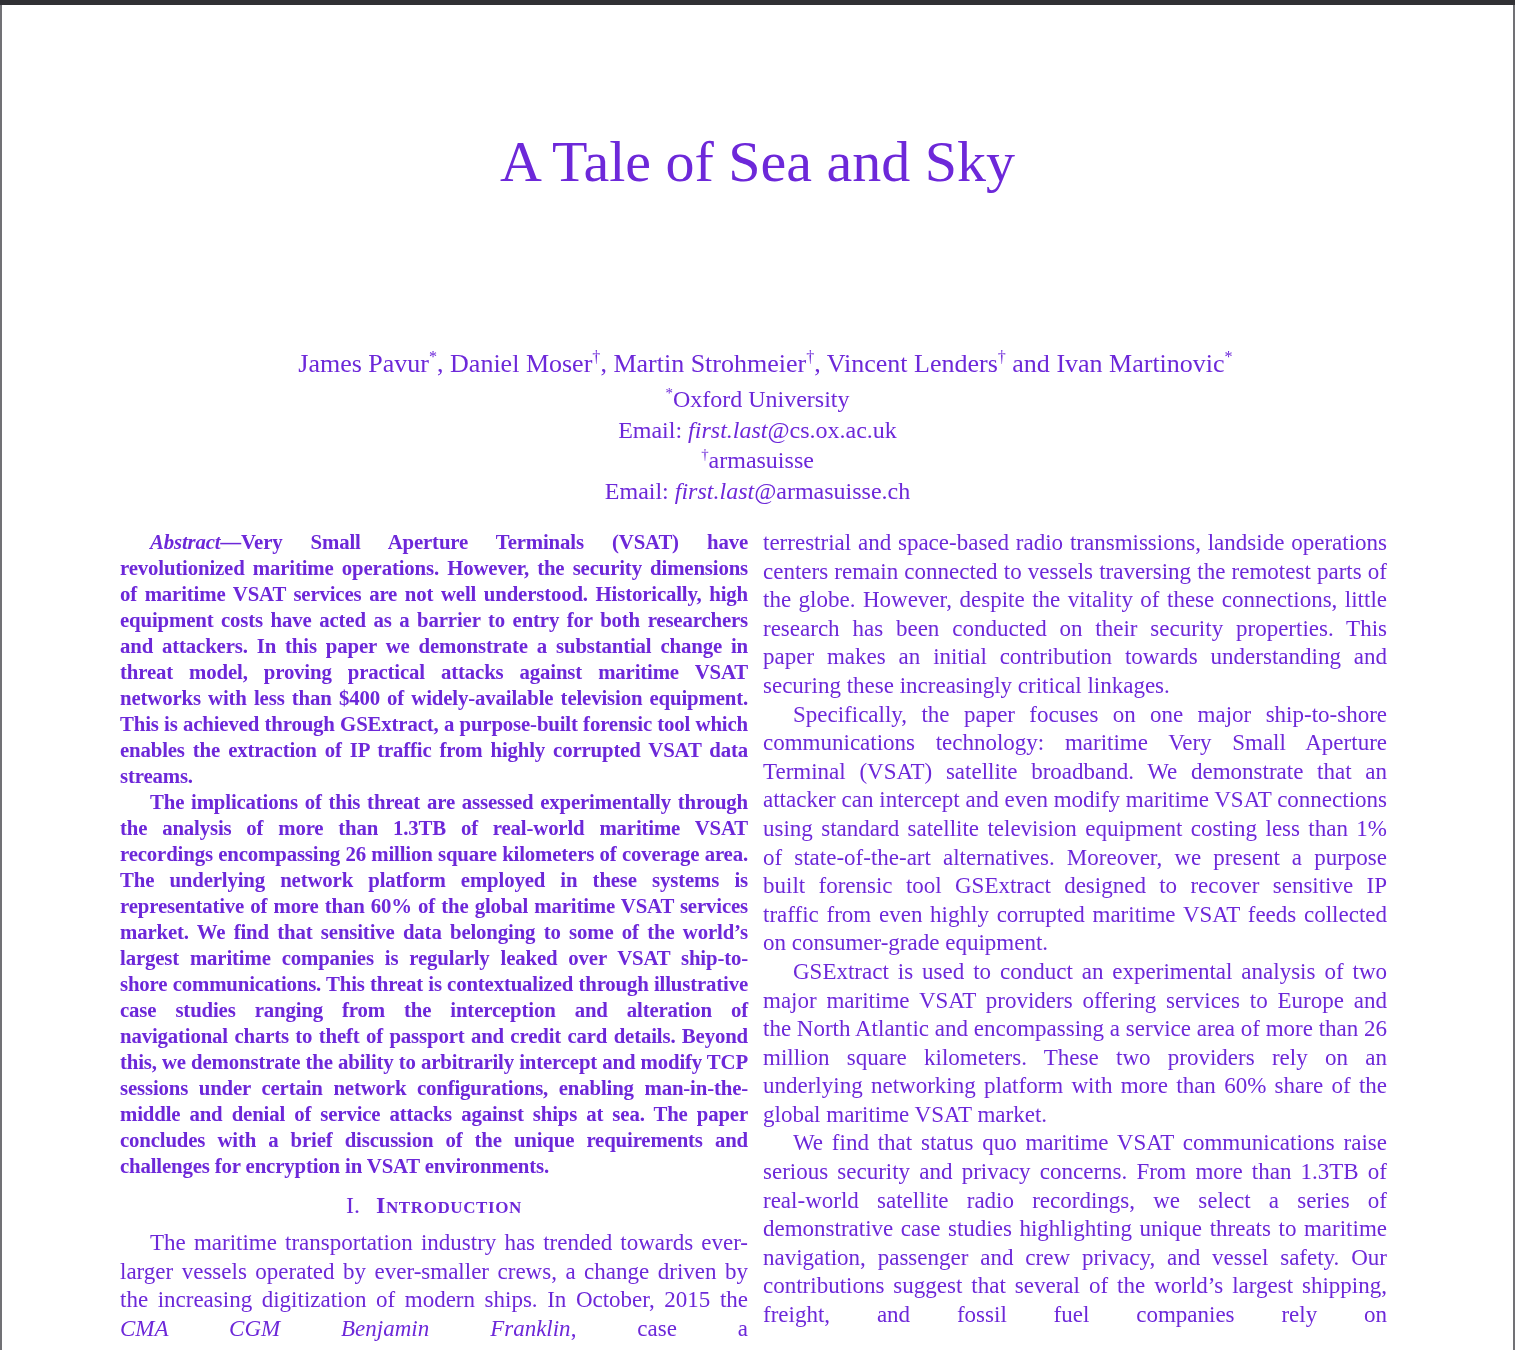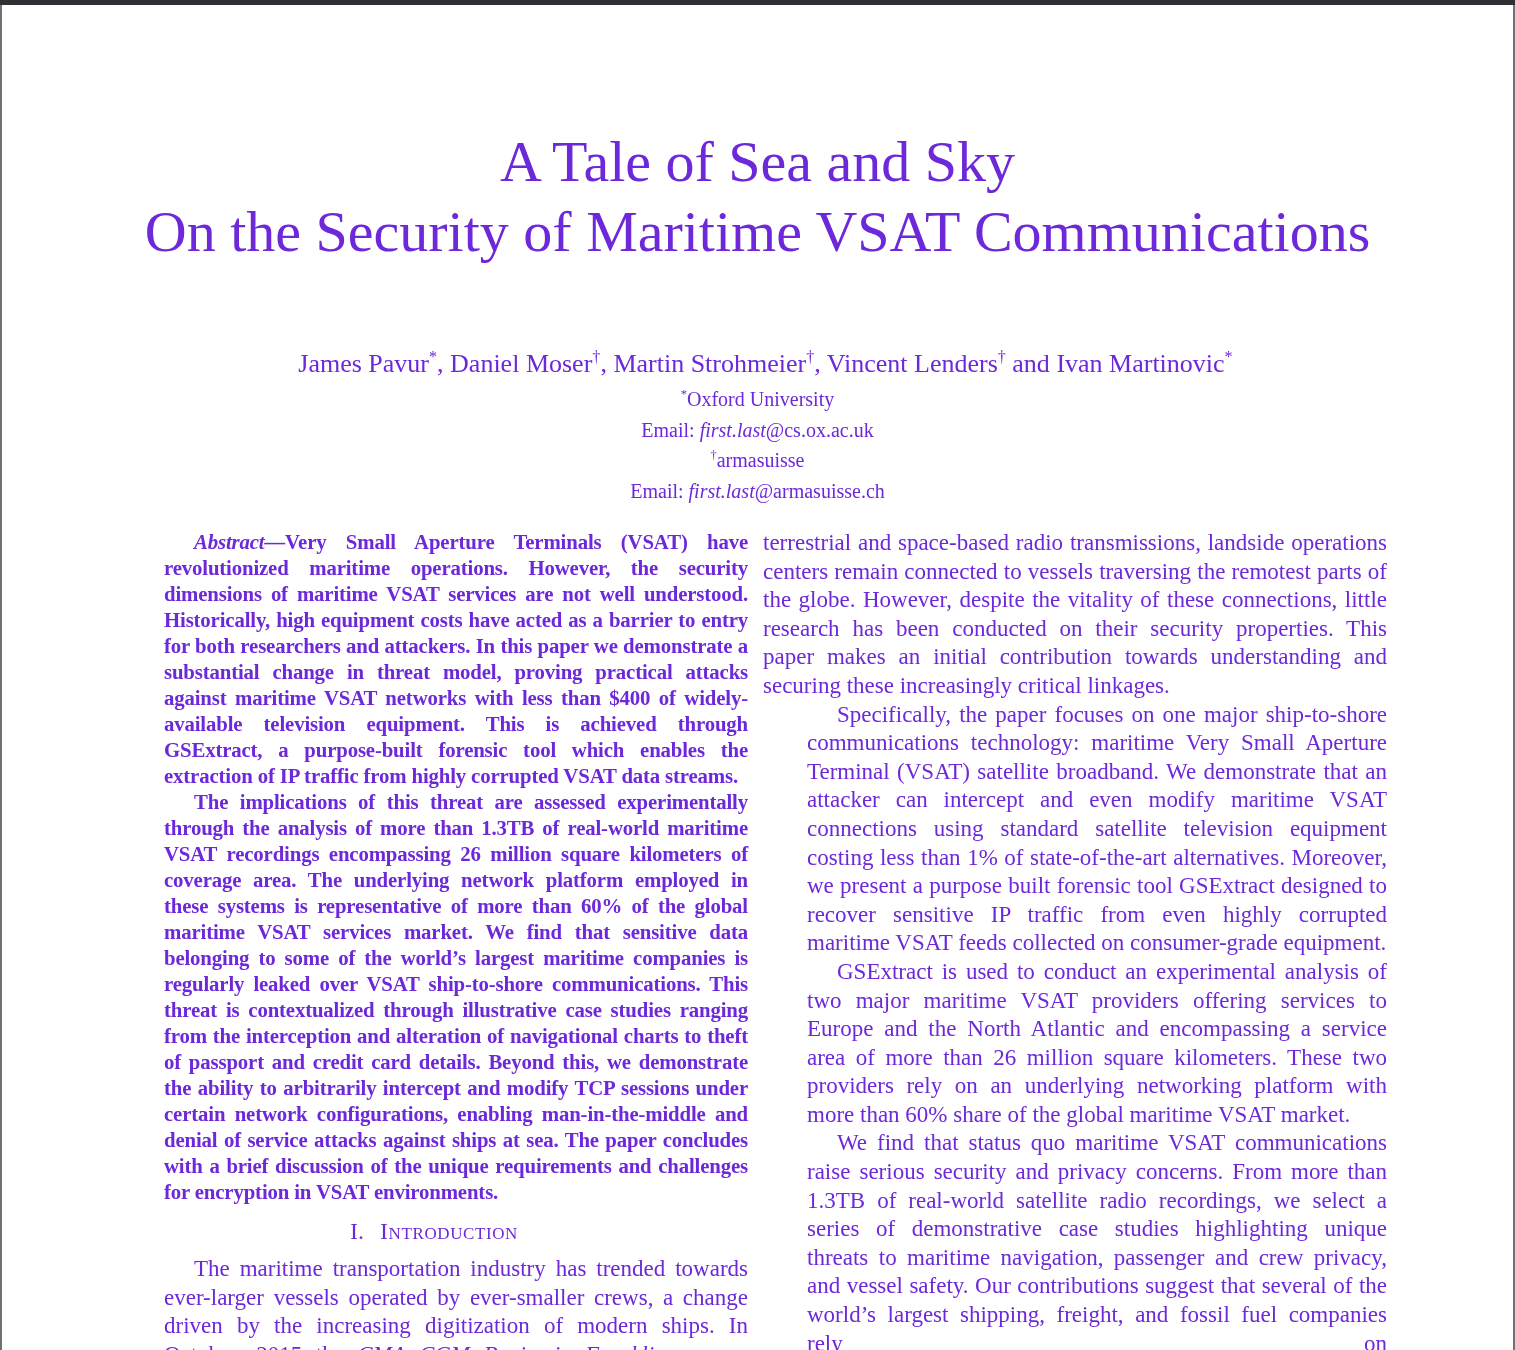--- a/index.html
+++ b/index.html
@@ -29,21 +29,21 @@
     font-weight: normal; margin: 0;
   }
   .paper-title .tline { display: block; }
 
   .authors {
     position: absolute; top: 349px; left: 0; width: 100%;
     text-align: center; font-size: 26px; line-height: 30px; padding-left: 8px;
   }
   .affils {
     position: absolute; top: 384px; left: 0; width: 100%;
-    text-align: center; font-size: 20px; line-height: 30.5px;
+    text-align: center; font-size: 24px; line-height: 30.5px;
   }
   .affils .line { display: block; }
   sup {
     font-size: 62%; vertical-align: super; line-height: 0;
   }
   .em-user { font-style: italic; }
 
   .col {
     position: absolute; top: 529px;
     text-align: justify;
@@ -55,43 +55,42 @@
   p { margin: 0; }
   .abstract {
     font-weight: bold;
     font-size: 20.8px; line-height: 26px;
     letter-spacing: -0.15px;
   }
   .ab-label { font-style: italic; }
   .body {
     font-size: 23px; line-height: 28.6px;
   }
-  .indent { text-indent: 30px; margin-left: 44px; }
+  .indent { text-indent: 30px; }
   .cont { text-align-last: justify; }
   .ship { font-style: italic; }
 
   .section-heading {
     font-size: 24px; font-weight: normal;
     text-align: center; margin: 13px 0 10px 0;
     text-indent: 0;
   }
   .sec-num { margin-right: 16px; }
-  .sec-title { font-variant: small-caps; letter-spacing: 0.6px; }
+  .sec-title { font-variant: small-caps; letter-spacing: 0.6px; font-weight: bold; }
 </style>
 </head>
 <body>
 
 <div class="page">
   <div class="top-edge"></div>
   <div class="side-edge left"></div>
   <div class="side-edge right"></div>
 
   <h1 class="paper-title">
     <span class="tline">A Tale of Sea and Sky</span>
-    <span class="tline">On the Security of Maritime VSAT Communications</span>
   </h1>
 
   <div class="authors">
     <span class="au"><span>James Pavur</span><sup>*</sup><span>, </span></span><span class="au"><span>Daniel Moser</span><sup>†</sup><span>, </span></span><span class="au"><span>Martin Strohmeier</span><sup>†</sup><span>, </span></span><span class="au"><span>Vincent Lenders</span><sup>†</sup><span> and </span></span><span class="au"><span>Ivan Martinovic</span><sup>*</sup></span>
   </div>
 
   <div class="affils">
     <span class="line"><sup>*</sup><span>Oxford University</span></span>
     <span class="line"><span>Email: </span><span class="em-user">first.last</span><span>@cs.ox.ac.uk</span></span>
     <span class="line"><sup>†</sup><span>armasuisse</span></span>

